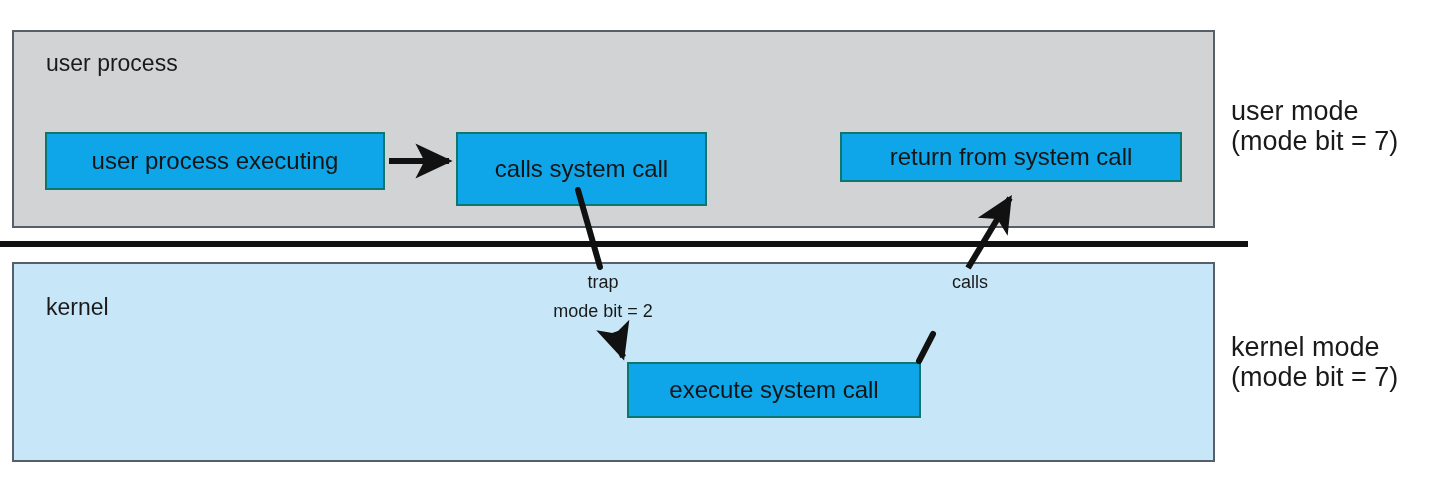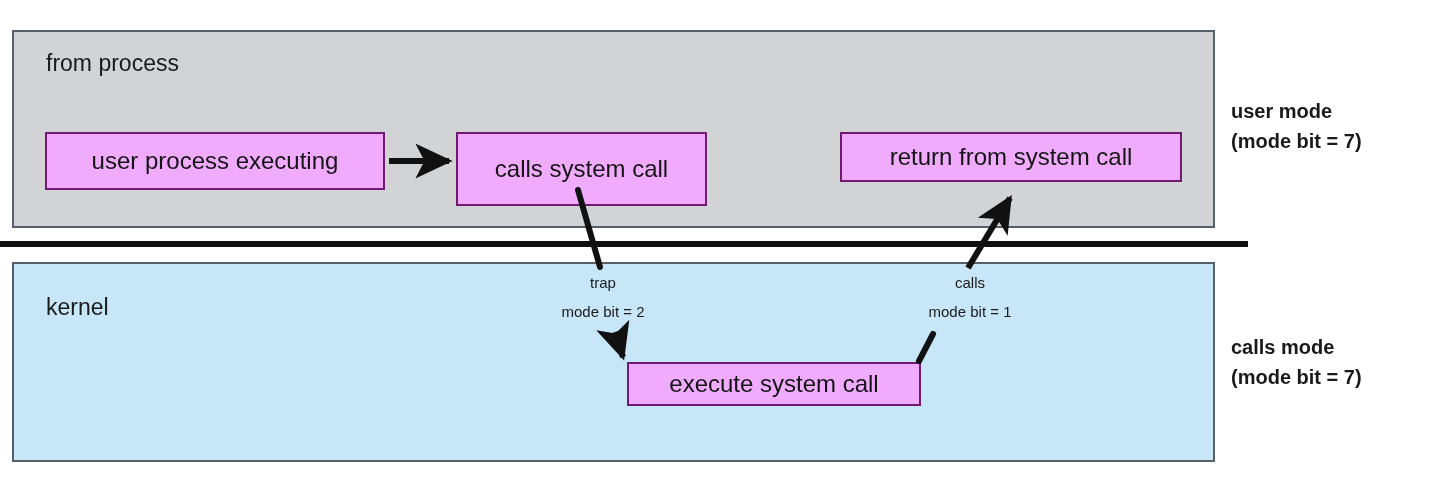--- a/index.html
+++ b/index.html
@@ -61,74 +61,73 @@
     top: 241px;
     width: 1248px;
     height: 6px;
     background: #111111;
   }
 
   
   .node {
     position: absolute;
     box-sizing: border-box;
-    background: #f0abfc;
-    border: 2px solid #701a75;
+    background: #0ea5e9;
+    border: 2px solid #0f766e;
     display: flex;
     align-items: center;
     justify-content: center;
     font-size: 24px;
     white-space: nowrap;
     color: #151515;
   }
   .node-user-exec   { left: 45px;  top: 132px; width: 340px; height: 58px; }
   .node-calls       { left: 456px; top: 132px; width: 251px; height: 74px; }
   .node-return-from { left: 840px; top: 132px; width: 342px; height: 50px; }
-  .node-execute     { left: 627px; top: 362px; width: 294px; height: 44px; }
+  .node-execute     { left: 627px; top: 362px; width: 294px; height: 56px; }
 
   
   .annot {
     position: absolute;
     text-align: center;
-    font-size: 15px;
+    font-size: 18px;
     line-height: 29px;
     white-space: nowrap;
     color: #1a1a1a;
   }
   .annot-trap   { left: 483px; top: 268px; width: 240px; }
   .annot-return { left: 850px; top: 268px; width: 240px; }
 
   
   .mode-caption {
     position: absolute;
-    font-size: 20px;
+    font-size: 27px;
     line-height: 30px;
     white-space: nowrap;
     color: #1a1a1a;
-    font-weight: bold;
   }
   .mode-caption-user   { left: 1231px; top: 96px; }
   .mode-caption-kernel { left: 1231px; top: 332px; }
 
   
   #connectors {
     position: absolute;
     left: 0; top: 0;
     width: 1433px;
     height: 490px;
     pointer-events: none;
   }
 </style>
 </head>
 <body>
 
 <div id="stage">
 
   <div class="band band-user"></div>
-  <div class="band-label band-label-user">from process</div>
+  <div class="band-label band-label-user">user process</div>
 
   <div class="band band-kernel"></div>
   <div class="band-label band-label-kernel">kernel</div>
 
   <div class="mode-divider"></div>
 
   <div class="node node-user-exec">user process executing</div>
 
   <div class="node node-calls">calls system call</div>
 
@@ -136,30 +135,29 @@
 
   <div class="node node-execute">execute system call</div>
 
   <div class="annot annot-trap">
     <div>trap</div>
     <div>mode bit = 2</div>
   </div>
 
   <div class="annot annot-return">
     <div>calls</div>
-    <div>mode bit = 1</div>
   </div>
 
   <div class="mode-caption mode-caption-user">
     <div>user mode</div>
     <div>(mode bit = 7)</div>
   </div>
 
   <div class="mode-caption mode-caption-kernel">
-    <div>calls mode</div>
+    <div>kernel mode</div>
     <div>(mode bit = 7)</div>
   </div>
 
   <svg id="connectors" viewBox="0 0 1433 490">
     <defs>
       <marker id="ah" markerWidth="7" markerHeight="7" refX="5.6" refY="3.2" orient="auto" markerUnits="strokeWidth">
         <path d="M0,0.3 L6.2,3.2 L0,6.1 L1.5,3.2 Z" fill="#111111"></path>
       </marker>
     </defs>
 

